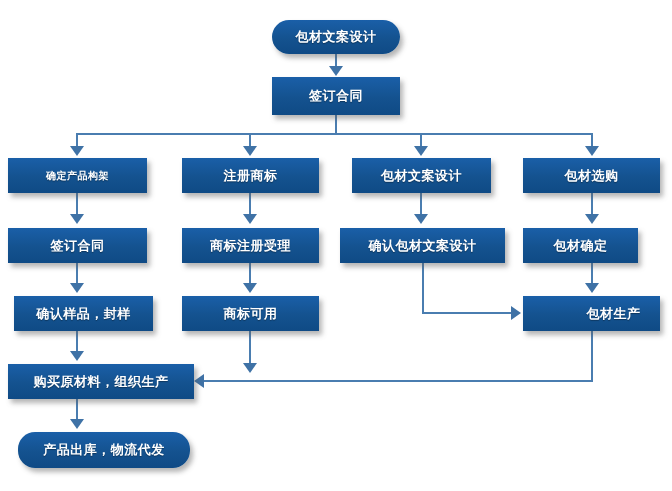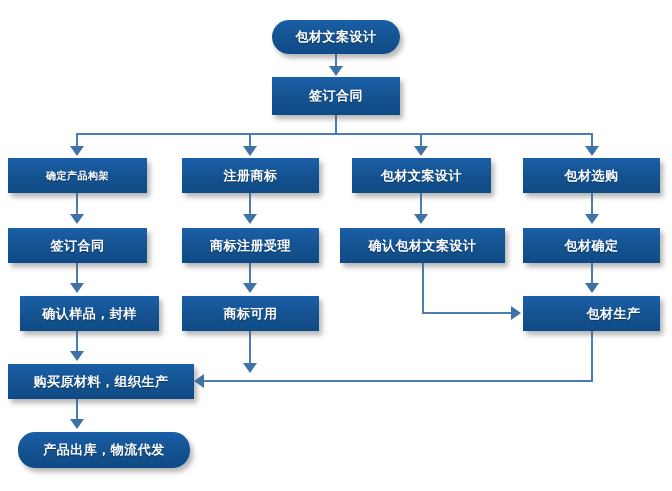--- a/index.html
+++ b/index.html
@@ -147,21 +147,21 @@
   </div>
 
   <div class="node" style="left:8px;   top:158px; width:139px; height:35px; font-size:10px;">
     <span class="label">确定产品构架</span>
   </div>
 
   <div class="node" style="left:8px;   top:228px; width:139px; height:35px; font-size:13px;">
     <span class="label">签订合同</span>
   </div>
 
-  <div class="node" style="left:20px;   top:296px; width:139px; height:35px; font-size:13px;">
+  <div class="node" style="left:14px;   top:296px; width:139px; height:35px; font-size:13px;">
     <span class="label">确认样品，封样</span>
   </div>
 
   <div class="node" style="left:8px;   top:364px; width:186px; height:35px; font-size:13px;">
     <span class="label">购买原材料，组织生产</span>
   </div>
 
   <div class="node rounded" style="left:18px;  top:432px; width:172px; height:36px; font-size:13px;">
     <span class="label">产品出库，物流代发</span>
   </div>
@@ -183,21 +183,21 @@
   </div>
 
   <div class="node" style="left:340px; top:228px; width:165px; height:35px; font-size:13px;">
     <span class="label">确认包材文案设计</span>
   </div>
 
   <div class="node" style="left:523px; top:158px; width:137px; height:35px; font-size:13px;">
     <span class="label">包材选购</span>
   </div>
 
-  <div class="node" style="left:523px; top:228px; width:137px; height:35px; font-size:13px;">
+  <div class="node" style="left:523px; top:228px; width:115px; height:35px; font-size:13px;">
     <span class="label">包材确定</span>
   </div>
 
   <div class="node" style="left:523px; top:296px; width:137px; height:35px; font-size:13px;padding-left:44px;">
     <span class="label">包材生产</span>
   </div>
 
 </div>
 
 </body></html>

